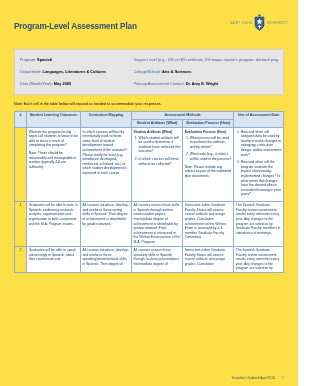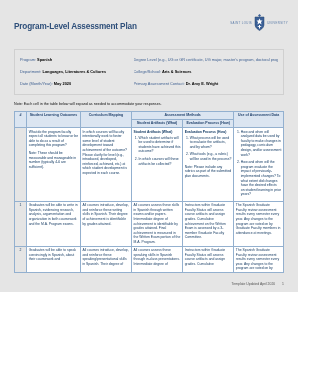--- a/index.html
+++ b/index.html
@@ -12,22 +12,22 @@
     height: 386px;
     overflow: hidden;
     font-family: "Liberation Sans", sans-serif;
     color: #000000;
     position: relative;
   }
   .page {
     position: absolute;
     left: 0; top: 0;
     width: 298px;
-    height: 292px;
-    background: #e5e5e5;
+    height: 386px;
+    background: #fde047;
     box-sizing: border-box;
     padding: 0;
   }
 
   
   .header {
     position: relative;
     height: 44px;
     padding: 22px 14px 0 14px;
     box-sizing: border-box;

